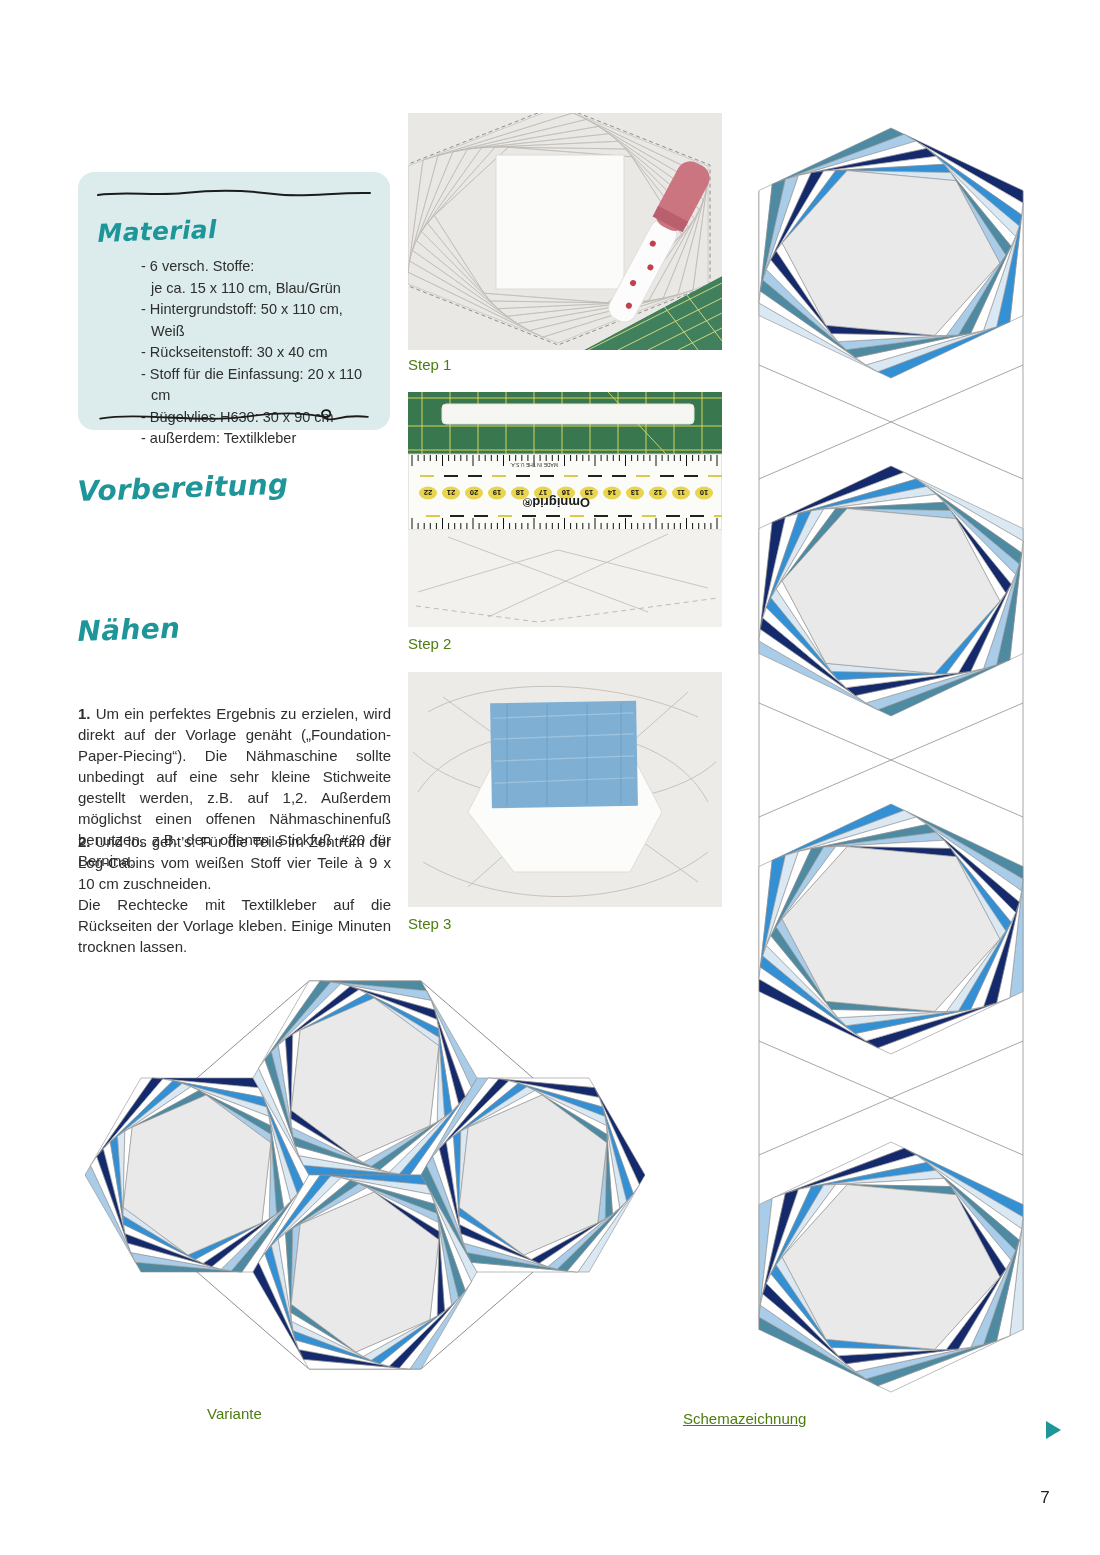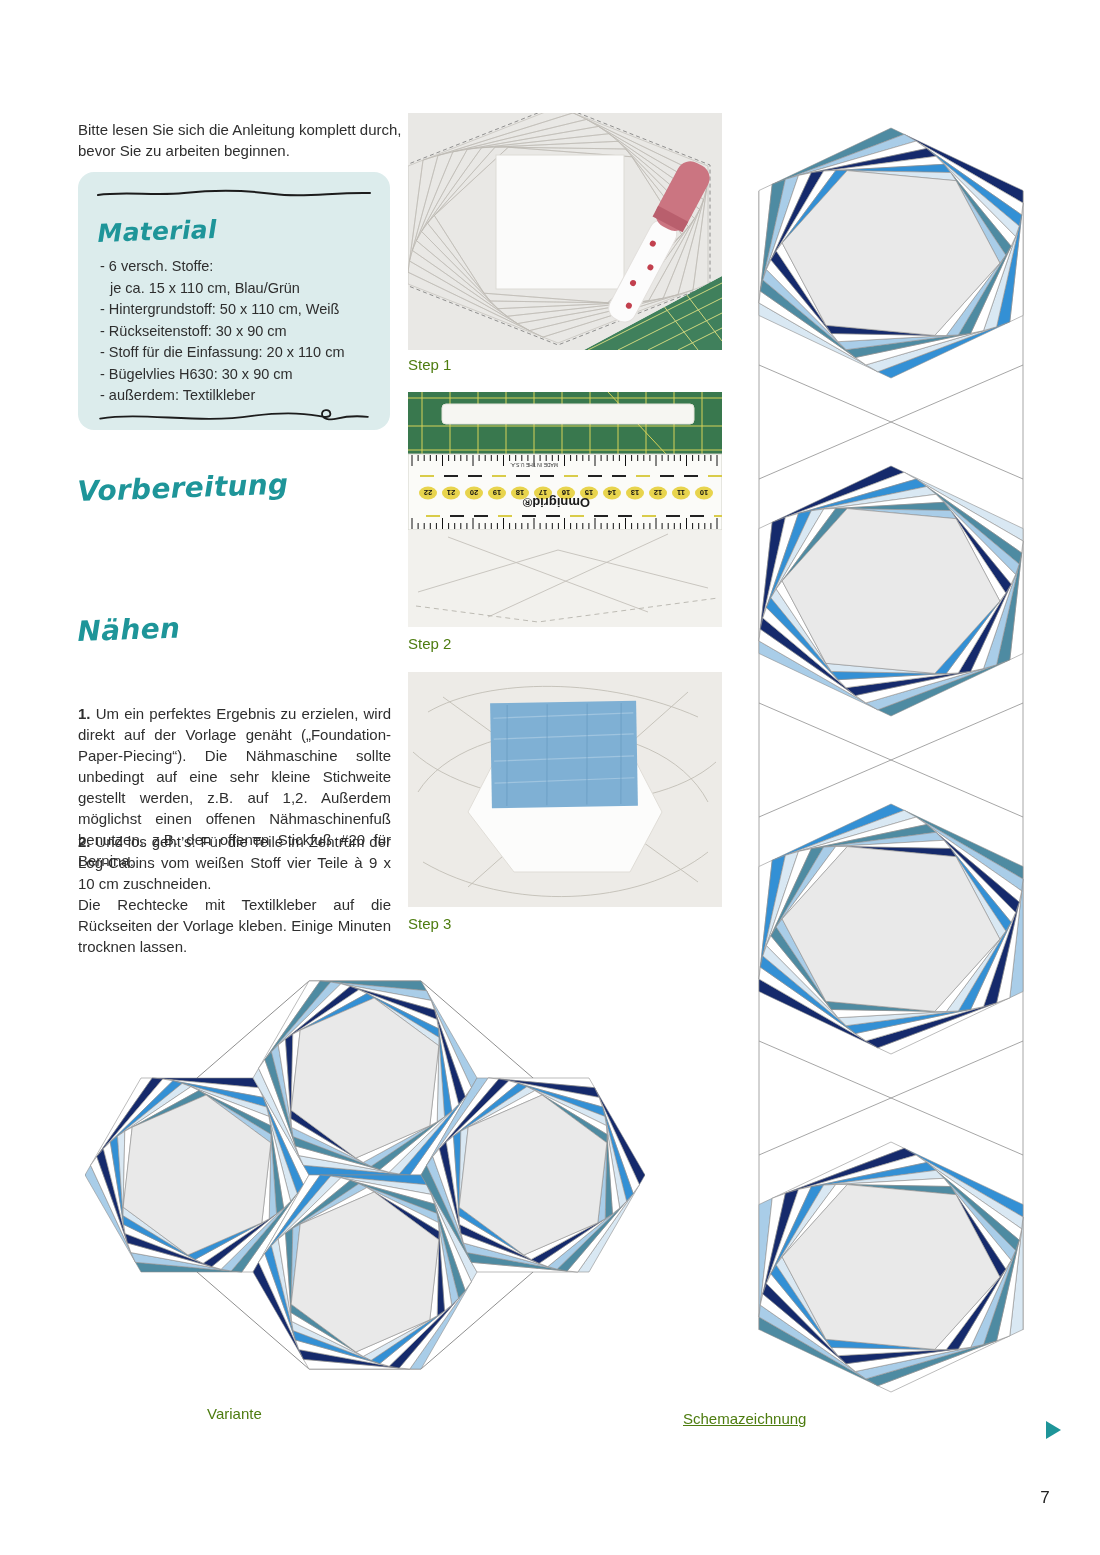--- a/index.html
+++ b/index.html
@@ -10,21 +10,21 @@
   .intro{left:78px;top:104px;width:334px;font-size:15px;line-height:21px;}
   .material-box{left:78px;top:172px;width:312px;height:258px;background:var(--boxbg);
         border-radius:16px;}
   .squiggle{position:absolute;left:16px;width:280px;height:22px;}
   .squiggle.top{top:10px;}
   .squiggle.bot{top:232px;}
   .script-h{color:var(--accent);font-family:"DejaVu Sans",sans-serif;font-style:italic;
         font-weight:bold;transform:rotate(-2deg);transform-origin:left bottom;letter-spacing:.3px;}
   .mat-title{position:absolute;left:20px;top:26px;font-size:25px;}
   .mat-list{position:absolute;left:22px;top:84px;width:280px;font-size:14.5px;line-height:21.5px;}
-  .mat-item{padding-left:10px;text-indent:-10px;}
+  .mat-item{padding-left:10px;text-indent:-10px;margin-left:41px;}
   .mat-item.cont{padding-left:10px;text-indent:0;}
   .h-vorb{left:78px;top:452px;font-size:28px;}
   .h-naeh{left:78px;top:592px;font-size:28px;}
   .body-text{width:313px;font-size:15px;line-height:21px;text-align:justify;}
   .vorb-text{left:78px;top:510px;}
   .p1{left:78px;top:688px;}
   .p2{left:78px;top:816px;}
   .block{display:block;}
   figure{margin:0;}
   .photo{display:block;}
@@ -36,32 +36,31 @@
   .next-arrow{left:1046px;top:1421px;width:0;height:0;border-top:9px solid transparent;
         border-bottom:9px solid transparent;border-left:15px solid var(--accent);}
   .ph1{left:408px;top:113px;} .ph2{left:408px;top:392px;} .ph3{left:408px;top:672px;}
   .runner{left:758px;top:103px;} .cluster{left:85px;top:950px;}
 </style>
 </head>
 <body>
 
 <div class="page">
 
-  <p class="abs intro">Bitte lesen Sie sich die Anleitung komplett durch, bevor Sie zu arbeiten beginnen.</p>
 
   <section class="abs material-box">
     <svg class="squiggle top" viewBox="0 0 280 12">
       <path d="M4,8 C30,4 60,9 90,6 S150,3 180,7 S240,5 276,6" fill="none" stroke="#1c1c1c" stroke-width="2" stroke-linecap="round"></path>
     </svg>
     <h2 class="script-h mat-title">Material</h2>
     <div class="mat-list">
       <div class="mat-item">- 6 versch. Stoffe:</div>
       <div class="mat-item cont">je ca. 15 x 110 cm, Blau/Grün</div>
       <div class="mat-item">- Hintergrundstoff: 50 x 110 cm, Weiß</div>
-      <div class="mat-item">- Rückseitenstoff: 30 x 90 cm</div>
+      <div class="mat-item">- Rückseitenstoff: 30 x 40 cm</div>
       <div class="mat-item">- Stoff für die Einfassung: 20 x 110 cm</div>
       <div class="mat-item">- Bügelvlies H630: 30 x 90 cm</div>
       <div class="mat-item">- außerdem: Textilkleber</div>
     </div>
     <svg class="squiggle bot" viewBox="0 0 300 24">
       <path d="M4,16 C50,8 110,22 170,13 C200,9 226,10 242,13 c8,1.5 14,2 13,-3 c-1,-5 -9,-4 -9,1 c0,5 8,7 16,5 c12,-3 24,-3 34,-2" fill="none" stroke="#1c1c1c" stroke-width="2" stroke-linecap="round"></path>
     </svg>
   </section>
 
   <h2 class="abs script-h h-vorb">Vorbereitung</h2>

